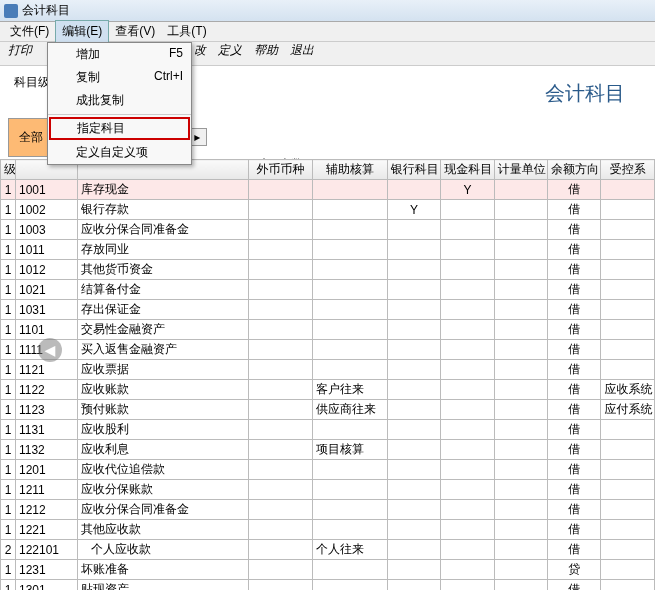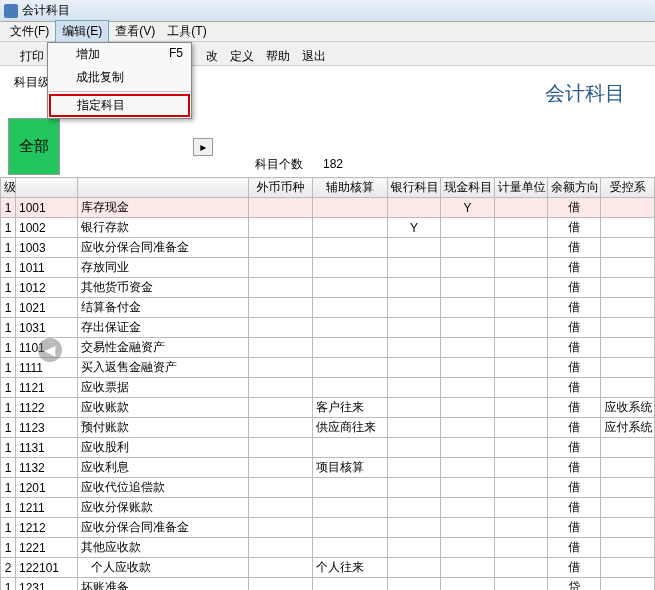--- a/index.html
+++ b/index.html
@@ -3,31 +3,31 @@
 <meta charset="utf-8">
 <style>
 * { margin: 0; padding: 0; box-sizing: border-box; font-family: "Microsoft YaHei", SimSun, sans-serif; }
 body { width: 655px; height: 590px; background: #fff; font-size: 12px; overflow: hidden; }
 .title-bar { height: 22px; background: linear-gradient(#e8f0f8, #d4e2f0); border-bottom: 1px solid #aaa; display: flex; align-items: center; padding-left: 4px; }
 .title-bar .icon { width: 14px; height: 14px; background: #4a7db8; margin-right: 4px; border-radius: 2px; }
 .title-bar span { font-size: 12px; }
 .menu-bar { height: 20px; background: #f0f0f0; display: flex; align-items: center; padding-left: 4px; border-bottom: 1px solid #ccc; }
 .menu-bar .menu-item { padding: 2px 6px; cursor: pointer; }
 .menu-bar .menu-item.active { background: #d0e0f0; border: 1px solid #7aa; }
-.toolbar { height: 24px; background: #f0f0f0; display: flex; align-items: flex-end; padding-left: 20px; gap: 12px; border-bottom: 1px solid #ccc; }
+.toolbar { height: 24px; background: #f0f0f0; display: flex; align-items: flex-start; padding-left: 8px; gap: 12px; border-bottom: 1px solid #ccc; font-style: italic; }
 .toolbar span { cursor: pointer; }
 .dropdown { position: absolute; left: 47px; top: 42px; width: 145px; background: #f8f8f8; border: 1px solid #888; box-shadow: 2px 2px 4px rgba(0,0,0,0.3); z-index: 100; }
 .dropdown-item { display: flex; justify-content: space-between; padding: 3px 8px 3px 28px; cursor: pointer; font-size: 12px; text-align: center; }
 .dropdown-item.highlighted { border: 2px solid #c00; margin: 1px; padding: 1px 6px 1px 26px; }
 .dropdown hr { border: none; border-top: 1px solid #ccc; margin: 2px 0; }
 .page-title-area { position: relative; height: 50px; background: #fff; }
 .page-title { position: absolute; right: 30px; top: 14px; font-size: 20px; color: #2a5a8a; }
 .count-area { position: absolute; left: 255px; top: 90px; font-size: 12px; }
 .tab-row { background: #fff; padding: 2px 8px; }
-.tab { display: inline-block; padding: 18px 10px; border: 1px solid #999; background: #22c55e; font-size: 15px; cursor: pointer; }
+.tab { display: inline-block; padding: 10px 10px; border: 1px solid #999; background: #fdba74; font-size: 12px; cursor: pointer; }
 .grid-wrap { position: relative; }
 table { border-collapse: collapse; width: 100%; table-layout: fixed; }
 th, td { border: 1px solid #bbb; padding: 1px 3px; font-size: 12px; height: 15px; overflow: hidden; white-space: nowrap; text-align: left; }
 th { background: linear-gradient(#fafafa, #e8e8e8); font-weight: normal; text-align: center; }
 td.center { text-align: center; }
 .col-lvl { width: 14px; }
 .col-code { width: 58px; }
 .col-name { width: 160px; }
 .col-currency { width: 60px; }
 .col-aux { width: 70px; margin-left: 44px; }
@@ -61,26 +61,34 @@
   <span>帮助</span>
   <span>退出</span>
 </div>
 
 <div class="dropdown">
   <div class="dropdown-item">
     <span>增加</span>
       <span>F5</span>
   </div>
   <div class="dropdown-item">
+    <span>复制</span>
+      <span>Ctrl+I</span>
+  </div>
+  <div class="dropdown-item">
     <span>成批复制</span>
       <span></span>
   </div>
   <hr>
   <div class="dropdown-item highlighted">
     <span>指定科目</span>
+      <span></span>
+  </div>
+  <div class="dropdown-item">
+    <span>定义自定义项</span>
       <span></span>
   </div>
 </div>
 
 <div class="page-title-area">
   <div class="page-title">会计科目</div>
   <div style="position:absolute;left:14px;top:8px;">科目级</div>
   <div class="count-area">
     <span>科目个数</span>
     &nbsp;&nbsp;&nbsp;&nbsp;

